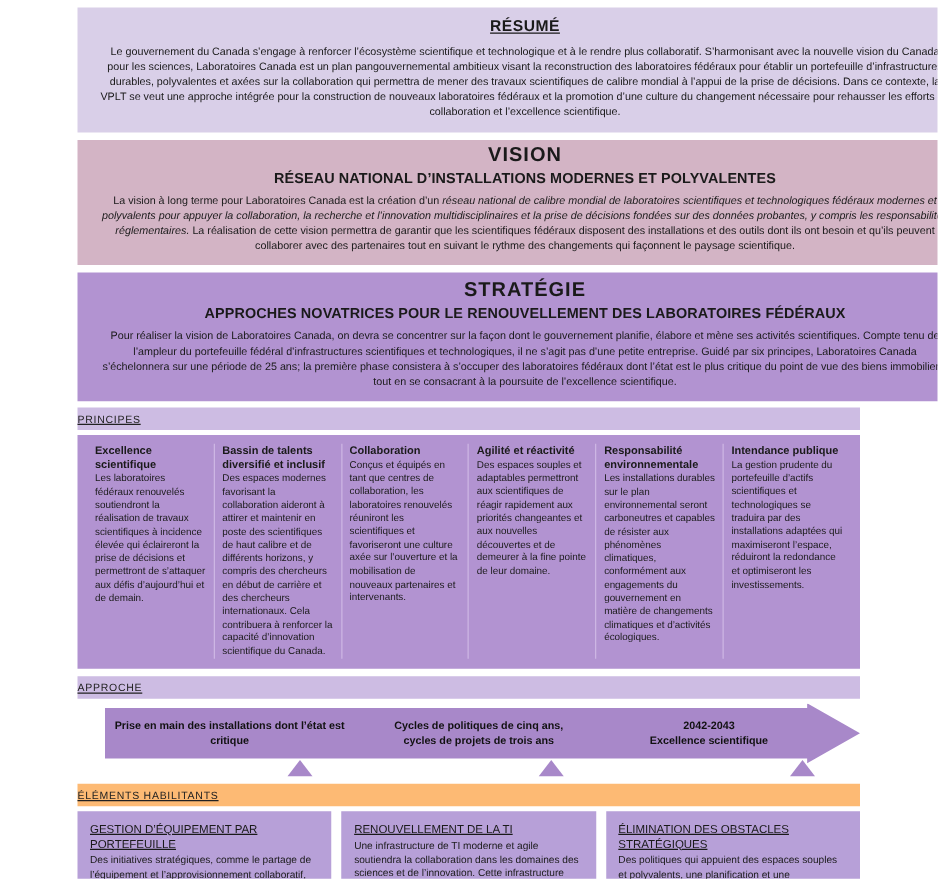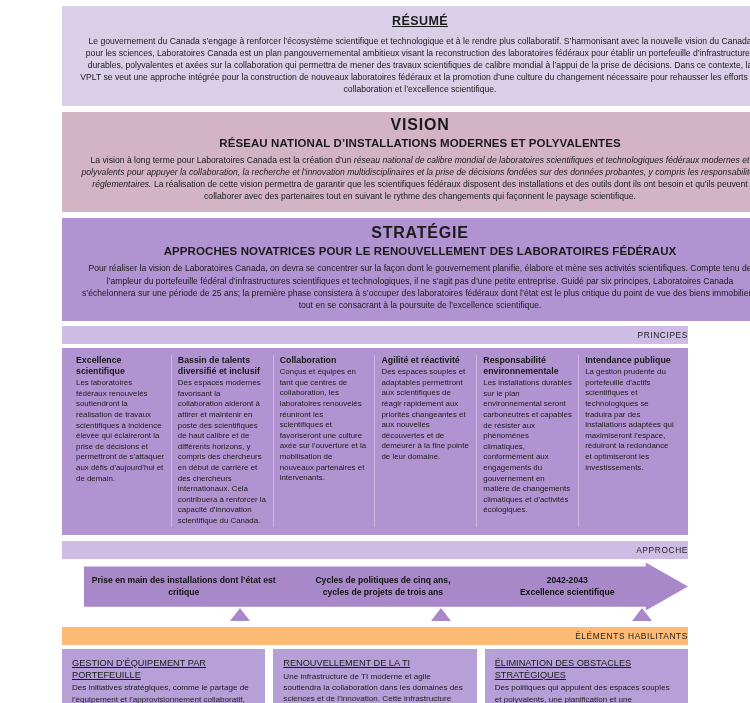--- a/index.html
+++ b/index.html
@@ -58,26 +58,27 @@
 
   
   .resume   { background: #d9cfe8; margin-bottom: 6px; }
   .vision   { background: #d3b4c5; margin-bottom: 6px; padding-top: 3px; }
   .strategie{ background: #b293d1; margin-bottom: 5px; padding-top: 5px; }
 
   
   .strip {
     width: 626px;
     background: #cdbce3;
-    text-align: right;
+    text-align: left;
     font-size: 8.4px;
     letter-spacing: .6px;
-    padding: 4px 0 4px 16px;
+    padding: 4px 0 4px 0;
     margin-bottom: 4px;
     color: #222;
+    text-decoration: underline;
   }
   .strip.darker { background: #fdba74; }
 
   
   .principles {
     width: 626px;
     background: #b293d1;
     display: flex;
     padding: 7px 8px 8px 8px;
     margin-bottom: 6px;

